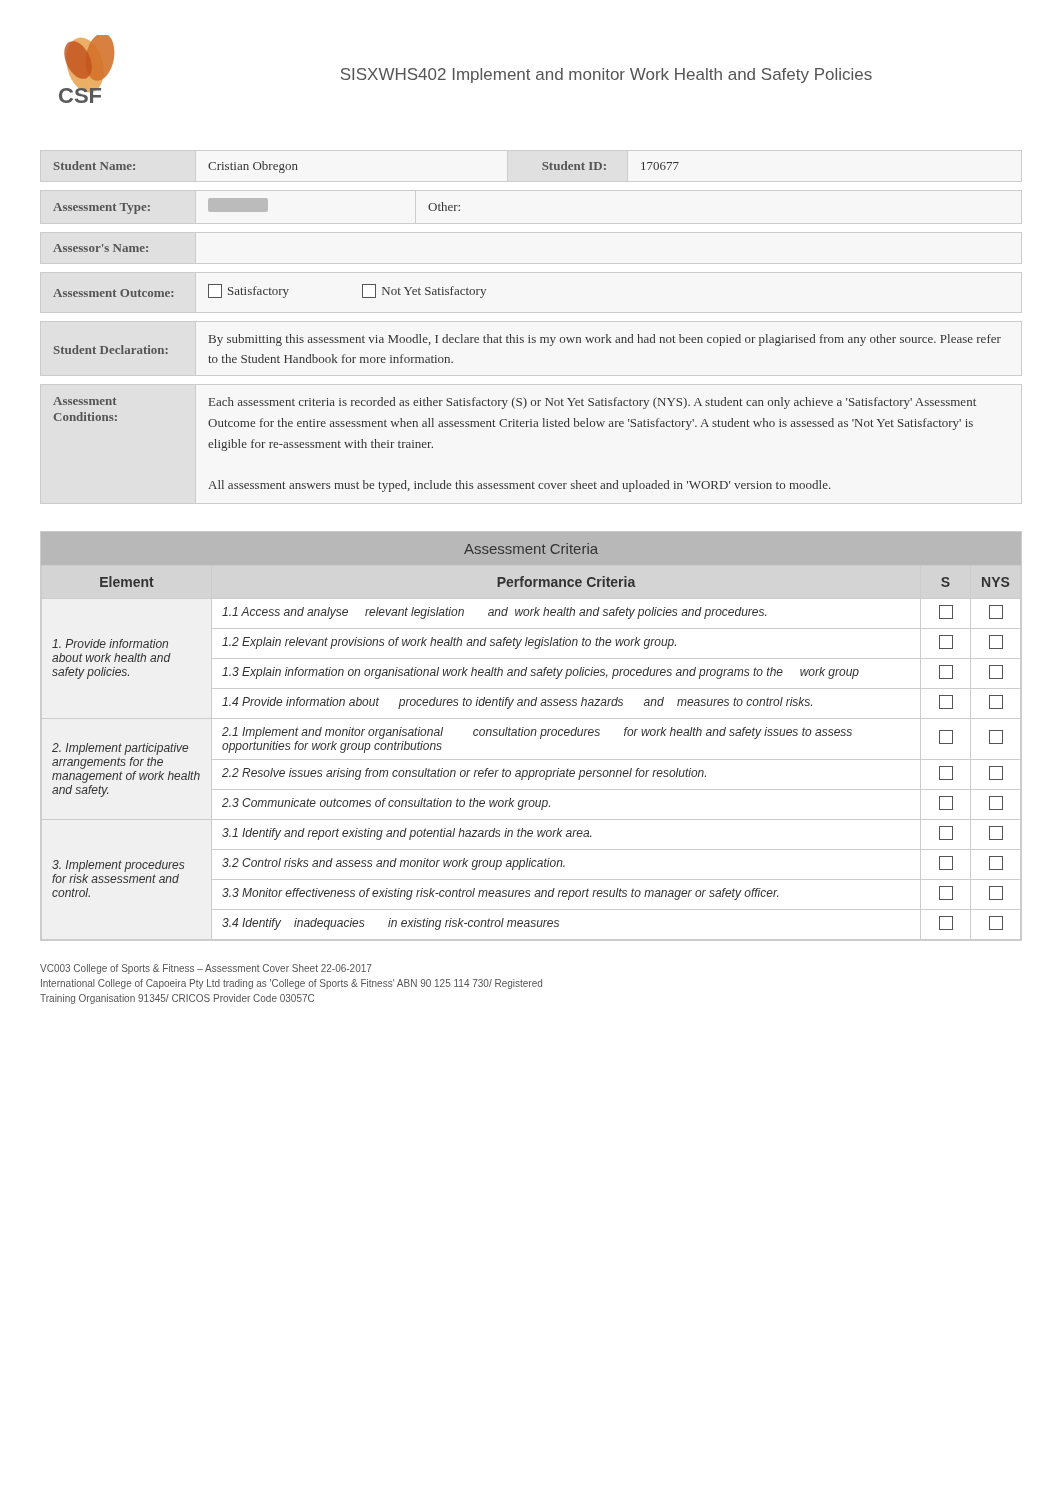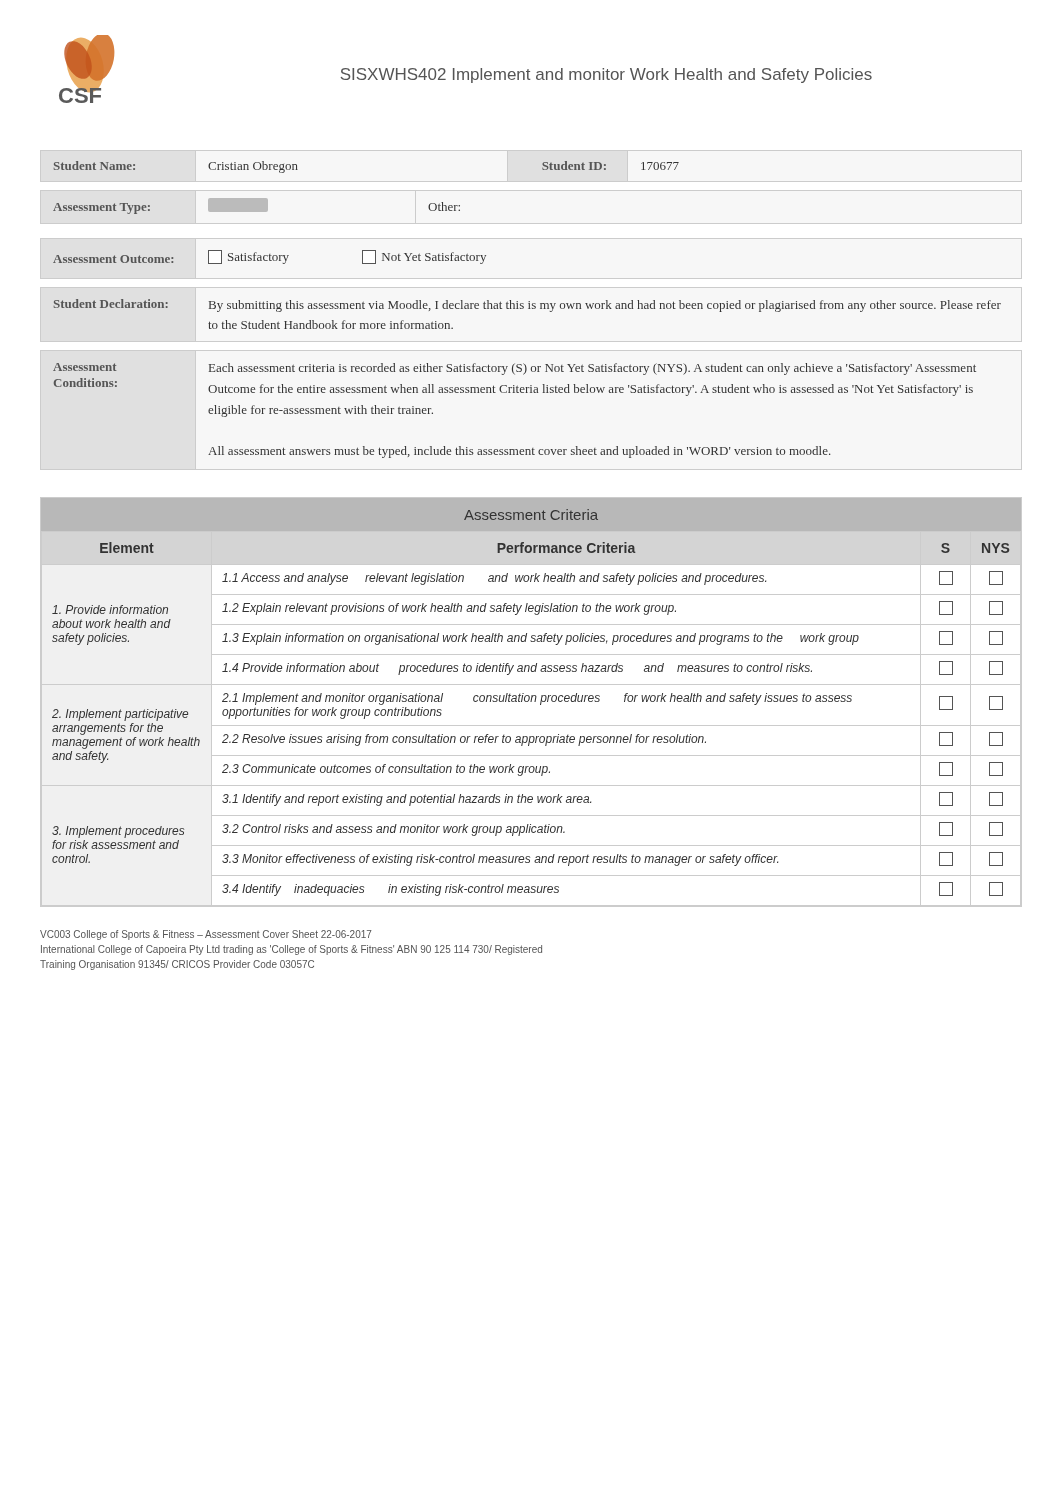--- a/index.html
+++ b/index.html
@@ -180,20 +180,28 @@
         <span style="display:inline-block;width:60px;height:14px;background:#bbb;border-radius:2px;"></span>
       </td>
       <td class="value-cell" colspan="2">
         <span>Other:</span>
       </td>
     </tr>
   </tbody>
     </table>
   <div class="info-spacer"></div>
 
+  <table class="info-block">
+    <tbody>
+        <tr>
+      <td class="label-cell">Assessor's Name:</td>
+      <td class="value-cell" colspan="3"></td>
+    </tr>
+  </tbody>
+    </table>
   <div class="info-spacer"></div>
 
   <table class="info-block sat-row">
     <tbody>
         <tr>
       <td class="label-cell">Assessment Outcome:</td>
       <td class="value-cell" colspan="3">
         <span class="checkbox-inline">
           <span class="checkbox-box"></span>
           <span>Satisfactory</span>
@@ -204,21 +212,21 @@
         </span>
       </td>
     </tr>
   </tbody>
     </table>
   <div class="info-spacer"></div>
 
   <table class="info-block">
     <tbody>
         <tr>
-      <td class="label-cell" style="vertical-align:top;padding-top:8px;">Student Declaration:</td>
+      <td class="label-cell" style="vertical-align:top;padding-top:20px;">Student Declaration:</td>
       <td class="value-cell" colspan="3" style="line-height:1.5;">
         <span>By submitting this assessment via Moodle, I declare that this is my own work and had not been copied or plagiarised from any other source. Please refer to the Student Handbook for more information.</span>
       </td>
     </tr>
   </tbody>
     </table>
   <div class="info-spacer"></div>
 
   <table class="info-block">
     <tbody>

